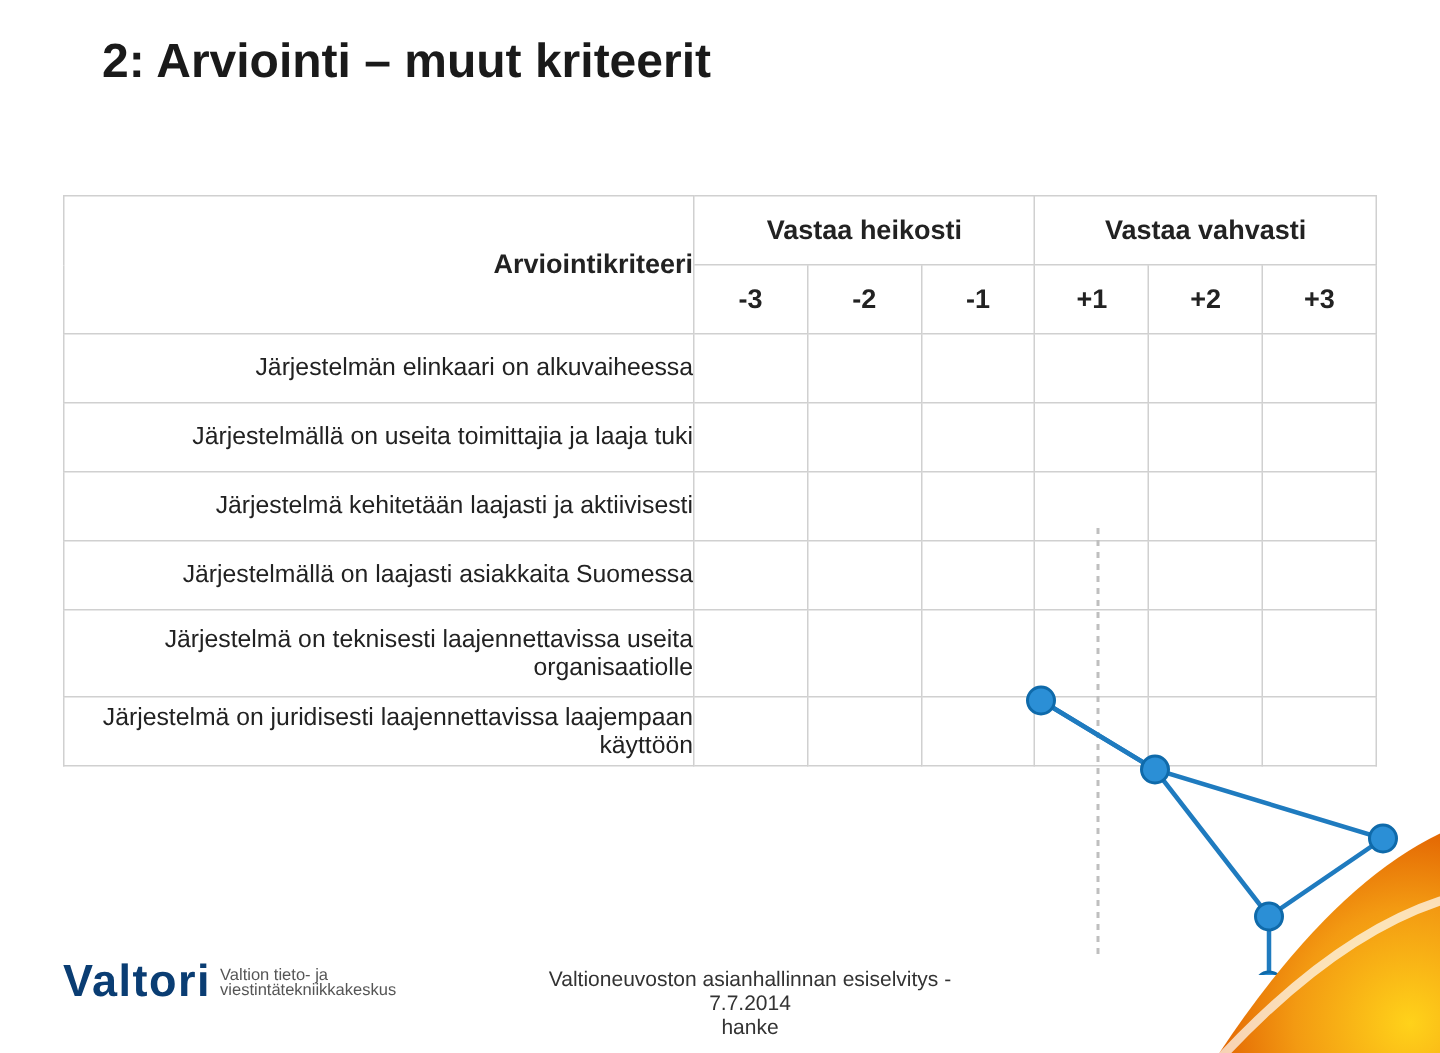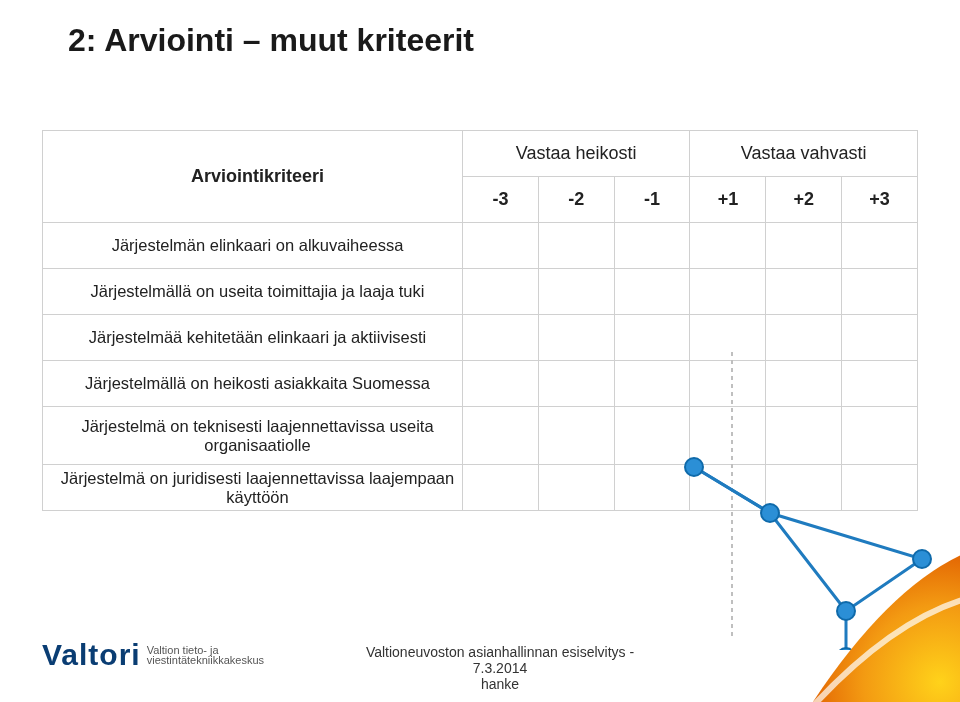--- a/index.html
+++ b/index.html
@@ -4,23 +4,23 @@
 <style>
   * { box-sizing: border-box; margin: 0; padding: 0; }
   html, body { width: 960px; height: 702px; font-family: Arial, Helvetica, sans-serif; background: #fff; color: #222; }
   .slide { position: relative; width: 960px; height: 702px; overflow: hidden; }
 
   .title { position: absolute; left: 42px; top: 22px; font-size: 32px; font-weight: 700; color: #1a1a1a; margin-left: 26px; }
 
   .table-wrap { position: absolute; left: 42px; top: 130px; width: 876px; }
   table { border-collapse: collapse; width: 100%; table-layout: fixed; }
   td, th { border: 1px solid #d0d0d0; height: 46px; font-size: 16px; text-align: center; vertical-align: middle; background: #fff; }
-  .label-cell { width: 420px; text-align: center; padding-left: 10px; font-weight: 400; }
+  .label-cell { width: 420px; text-align: right; padding-left: 10px; font-weight: 400; }
   .hdr-top { font-size: 18px; font-weight: 700; color: #222; }
-  th.bucket { font-weight: 400; font-size: 18px; }
+  th.bucket { font-weight: 700; font-size: 18px; }
   th.tick { font-weight: 700; font-size: 18px; }
   .row-label { font-size: 16.5px; margin-top: 26px; }
 
   
   .overlay { position: absolute; left: 42px; top: 130px; width: 876px; pointer-events: none; }
 
   .page-num { position: absolute; right: 30px; bottom: 70px; font-size: 18px; color: #333; }
 
   
   .footer { position: absolute; left: 0; bottom: 0; width: 960px; height: 62px; }
@@ -65,30 +65,30 @@
       <tr>
             <td class="label-cell row-label">Järjestelmällä on useita toimittajia ja laaja tuki</td>
             <td></td>
             <td></td>
             <td></td>
             <td></td>
             <td></td>
             <td></td>
           </tr>
       <tr>
-            <td class="label-cell row-label">Järjestelmää kehitetään elinkaari ja aktiivisesti</td>
+            <td class="label-cell row-label">Järjestelmä kehitetään laajasti ja aktiivisesti</td>
             <td></td>
             <td></td>
             <td></td>
             <td></td>
             <td></td>
             <td></td>
           </tr>
       <tr>
-            <td class="label-cell row-label">Järjestelmällä on heikosti asiakkaita Suomessa</td>
+            <td class="label-cell row-label">Järjestelmällä on laajasti asiakkaita Suomessa</td>
             <td></td>
             <td></td>
             <td></td>
             <td></td>
             <td></td>
             <td></td>
           </tr>
       <tr>
             <td class="label-cell row-label" style="height:58px">Järjestelmä on teknisesti laajennettavissa useita organisaatiolle</td>
             <td></td>
@@ -135,21 +135,21 @@
 
   <div class="footer">
     <div class="logo">
       <span class="logo-mark">Valtori</span>
       <span class="logo-sub">
         <span>Valtion tieto- ja</span><br>
         <span>viestintätekniikkakeskus</span>
       </span>
     </div>
     <div class="footer-text">
-      <span>Valtioneuvoston asianhallinnan esiselvitys -  7.3.2014</span><br>
+      <span>Valtioneuvoston asianhallinnan esiselvitys -  7.7.2014</span><br>
       <span>hanke</span>
     </div>
     <svg class="decor" viewBox="0 0 220 220">
       <defs>
         <radialGradient id="g1" cx="70%" cy="70%" r="70%">
           <stop offset="0%" stop-color="#ffd21a"></stop>
           <stop offset="55%" stop-color="#f39a12"></stop>
           <stop offset="100%" stop-color="#e05b00"></stop>
         </radialGradient>
       </defs>

